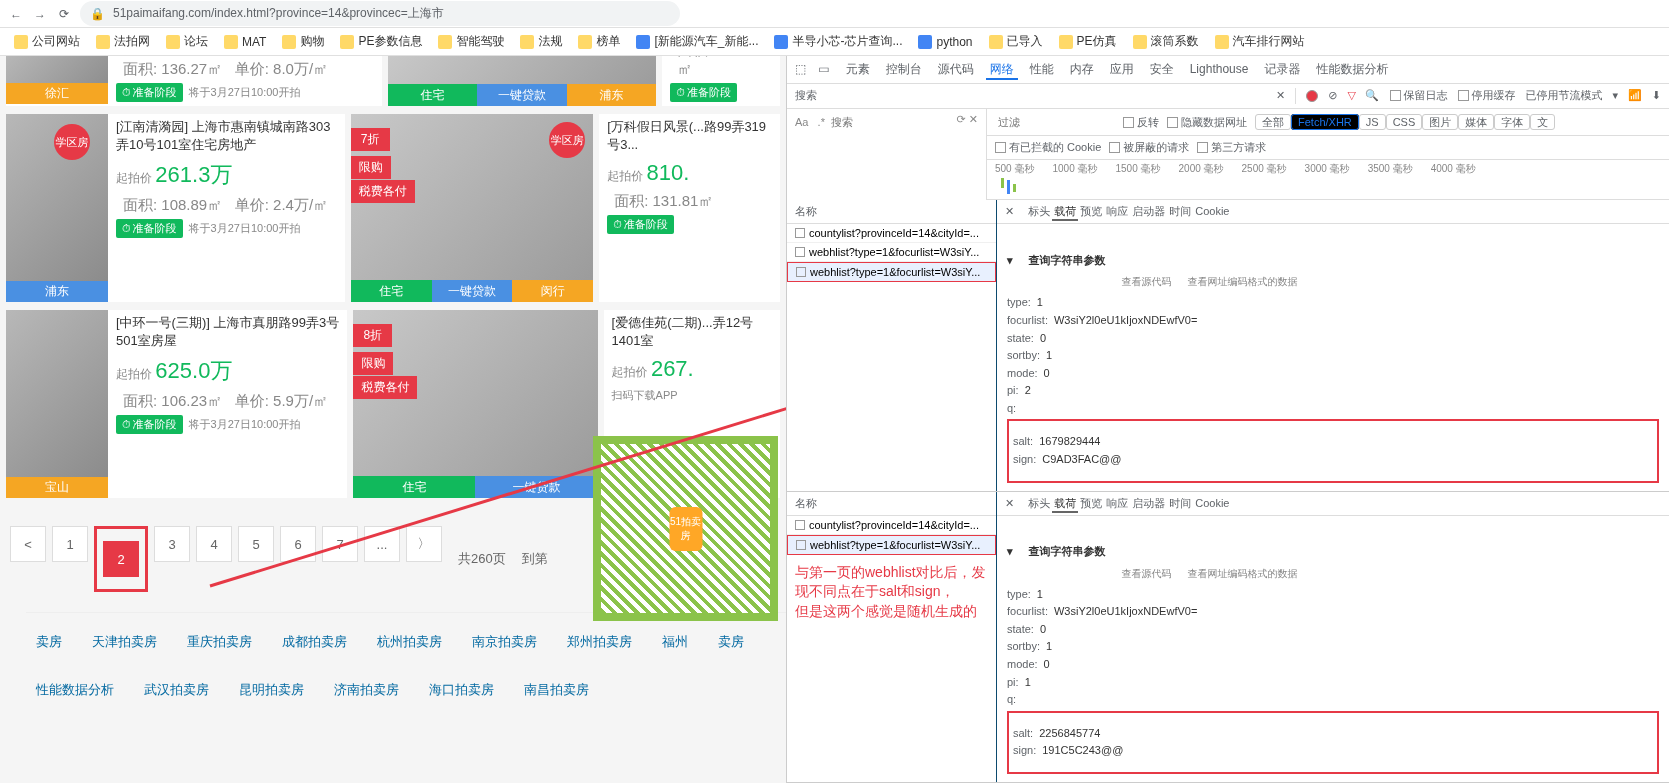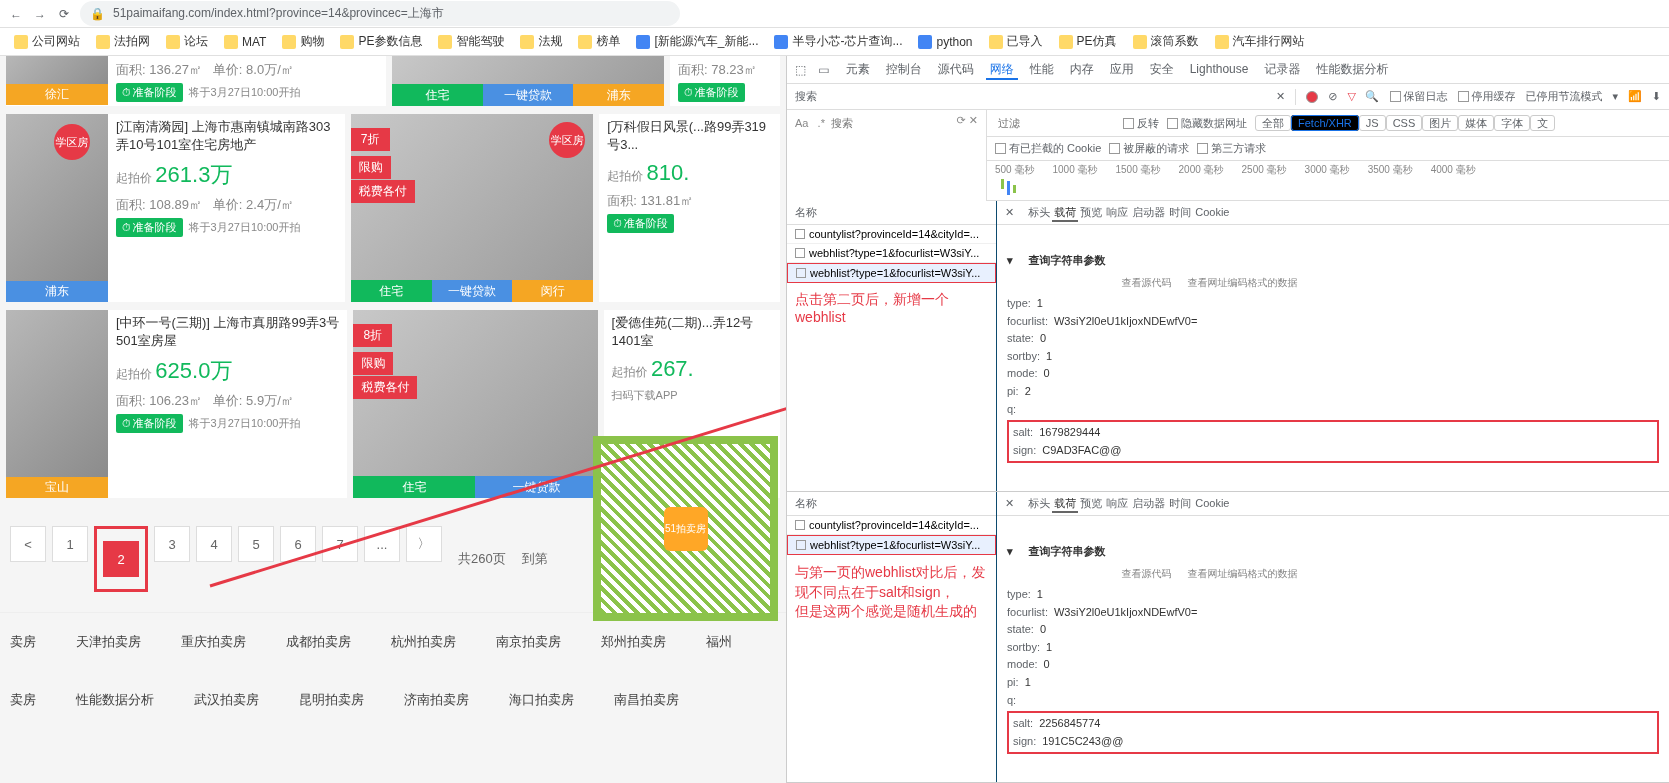--- a/index.html
+++ b/index.html
@@ -19,43 +19,43 @@
 .listing-card { display:flex; background:#fff; position:relative; }
 .thumb { width:102px; min-width:102px; height:120px; background:linear-gradient(135deg,#b8b8b8,#888); position:relative; }
 .thumb-label { position:absolute; bottom:0; left:0; right:0; text-align:center; color:#fff; font-size:12px; padding:2px 0; }
 .thumb-label.orange { background:#f5a623; }
 .thumb-label.blue { background:#4a90e2; }
 .card-body { padding:4px 8px; flex:1; min-width:0; }
 .card-title { font-size:13px; color:#333; line-height:1.4; height:36px; overflow:hidden; }
 .price-row { margin:6px 0; }
 .price-label { color:#888; font-size:12px; }
 .price-val { color:#11b95c; font-size:22px; font-weight:500; }
-.meta-row { color:#888; font-size:13px; margin:4px 0; }
+.meta-row { color:#888; font-size:15px; margin:4px 7px; }
 .status-row { display:flex; align-items:center; gap:6px; margin-top:4px; }
 .status-badge { background:#11b95c; color:#fff; font-size:11px; padding:2px 6px; border-radius:2px; display:flex; align-items:center; gap:2px; }
 .status-time { color:#888; font-size:11px; }
 .image-card { width:276px; height:188px; position:relative; background:linear-gradient(135deg,#c8c8c8,#999); }
 .ribbon { position:absolute; top:14px; left:0; background:#e63946; color:#fff; font-size:12px; padding:3px 10px; }
 .ribbon2 { position:absolute; top:42px; left:0; background:#e63946; color:#fff; font-size:12px; padding:3px 8px; }
 .ribbon3 { position:absolute; top:66px; left:0; background:#e63946; color:#fff; font-size:12px; padding:3px 8px; }
 .corner-badge { position:absolute; top:8px; right:8px; background:#e63946; color:#fff; font-size:11px; border-radius:50%; width:36px; height:36px; display:flex; align-items:center; justify-content:center; }
 .bottom-bar { position:absolute; bottom:0; left:0; right:0; display:flex; height:22px; }
 .bb-seg { flex:1; color:#fff; text-align:center; font-size:12px; line-height:22px; }
 .bb-green { background:#11b95c; }
 .bb-blue { background:#4a90e2; }
 .bb-orange { background:#f5a623; }
 .pagination { display:flex; align-items:center; gap:6px; padding:20px 10px; }
 .page-btn { width:36px; height:36px; border:1px solid #ddd; display:flex; align-items:center; justify-content:center; font-size:13px; color:#666; background:#fff; }
 .page-btn.active { background:#e63946; color:#fff; border-color:#e63946; }
 .page-box { border:3px solid #e63946; padding:12px 6px; }
 .page-info { color:#666; font-size:13px; margin-left:10px; }
 .qr-overlay { position:absolute; right:8px; top:380px; width:185px; height:185px; background:#fff; border:8px solid #8bc34a; }
 .qr-inner { width:100%; height:100%; background: repeating-linear-gradient(45deg,#8bc34a 0 4px,#fff 4px 8px); position:relative; }
-.qr-center { position:absolute; top:50%; left:50%; transform:translate(-50%,-50%); width:44px; height:44px; background:#ffa726; border-radius:6px; color:#fff; display:flex; align-items:center; justify-content:center; font-size:10px; text-align:center; }
-.footer-links { display:flex; flex-wrap:wrap; gap:40px; padding:20px 10px; border-top:1px solid #eee; color:#404040; font-size:13px; }
+.qr-center { position:absolute; top:50%; left:50%; transform:translate(-50%,-50%); width:33px; height:44px; background:#ffa726; border-radius:6px; color:#fff; display:flex; align-items:center; justify-content:center; font-size:10px; text-align:center; }
+.footer-links { display:flex; flex-wrap:wrap; gap:30px; padding:20px 10px; border-top:1px solid #eee; color:#0369a1; font-size:13px;margin-left:26px; }
 .annotation { position:absolute; color:#e63946; font-size:14px; }
 .devtools { flex:1; display:flex; flex-direction:column; background:#fff; border-left:1px solid #ccc; }
 .dt-toolbar { display:flex; align-items:center; padding:4px 8px; gap:12px; border-bottom:1px solid #ddd; font-size:12px; color:#5f6368; height:28px; }
 .dt-tab { padding:2px 4px; }
 .dt-tab.active { color:#1a73e8; border-bottom:2px solid #1a73e8; }
 .dt-row2 { display:flex; align-items:center; padding:4px 8px; gap:10px; border-bottom:1px solid #ddd; font-size:11px; color:#5f6368; height:26px; }
 .dt-search-input { width:100%; border:none; outline:none; font-size:11px; padding:3px; }
 .dt-filter-row { padding:4px 8px; border-bottom:1px solid #ddd; font-size:11px; color:#5f6368; display:flex; align-items:center; gap:8px; }
 .filter-chip { border:1px solid #ccc; padding:1px 6px; border-radius:3px; }
 .filter-chip.active { background:#000000; border-color:#1a73e8; color:#1a73e8; }
@@ -72,21 +72,21 @@
 .request-list { font-size:11px; }
 .request-item { padding:3px 8px; border-bottom:1px solid #f0f0f0; white-space:nowrap; overflow:hidden; text-overflow:ellipsis; display:flex; align-items:center; gap:4px; }
 .request-item.selected { background:#e8f0fe; border:1px solid #e63946; }
 .req-checkbox { width:10px; height:10px; border:1px solid #999; }
 .payload-content { padding:6px 10px; font-size:11px; font-family:monospace; line-height:1.6; }
 .payload-title { color:#333; font-weight:bold; display:flex; gap:16px; align-items:center; padding-bottom:4px; }
 .payload-links { font-size:10px; color:#888; font-weight:normal;margin-top:44px; }
 .kv { display:flex; gap:6px; }
 .kv-key { color:#5f6368; }
 .kv-val { color:#333; }
-.red-box { border:2px solid #e63946; padding:2px 4px; margin:2px 0; }
+.red-box { border:2px solid #e63946; padding:12px 4px; margin:2px 0; }
 .dt-double { display:flex; flex-direction:column; flex:1; }
 .dt-section { flex:1; display:flex; flex-direction:column; border-bottom:1px solid #ccc; }
 .record-dot { width:12px; height:12px; background:#e63946; border-radius:50%; border:1px solid #999; }
 .checkbox-label { display:flex; align-items:center; gap:3px; }
 .small-check { width:11px; height:11px; border:1px solid #999; }
 </style>
 </head>
 <body>
 
 <div class="browser-toolbar">
@@ -396,21 +396,20 @@
         <div class="dt-split">
           <div class="dt-left-pane">
             <div class="pane-header">
                 <span>名称</span>
               </div>
             <div class="request-list" id="reqlist1">
                 <div class="request-item"><span class="req-checkbox"></span>countylist?provinceId=14&amp;cityId=...</div>
                 <div class="request-item"><span class="req-checkbox"></span>webhlist?type=1&amp;focurlist=W3siY...</div>
                 <div class="request-item selected"><span class="req-checkbox"></span>webhlist?type=1&amp;focurlist=W3siY...</div>
               </div>
-            <div class="annotation" style="position:relative;padding:8px">点击第二页后，新增一个webhlist</div>
           </div>
           <div class="dt-right-pane">
             <div class="pane-header">
                 <span>✕</span>
                 <span id="pane-tabs1"><span class="pane-tab">标头</span><span class="pane-tab active">载荷</span><span class="pane-tab">预览</span><span class="pane-tab">响应</span><span class="pane-tab">启动器</span><span class="pane-tab">时间</span><span class="pane-tab">Cookie</span></span>
               </div>
             <div class="payload-content">
               <div class="payload-title">▾ <span>查询字符串参数</span><span class="payload-links">查看源代码</span><span class="payload-links">查看网址编码格式的数据</span></div>
               <div id="payload1">
                   <div class="kv">

